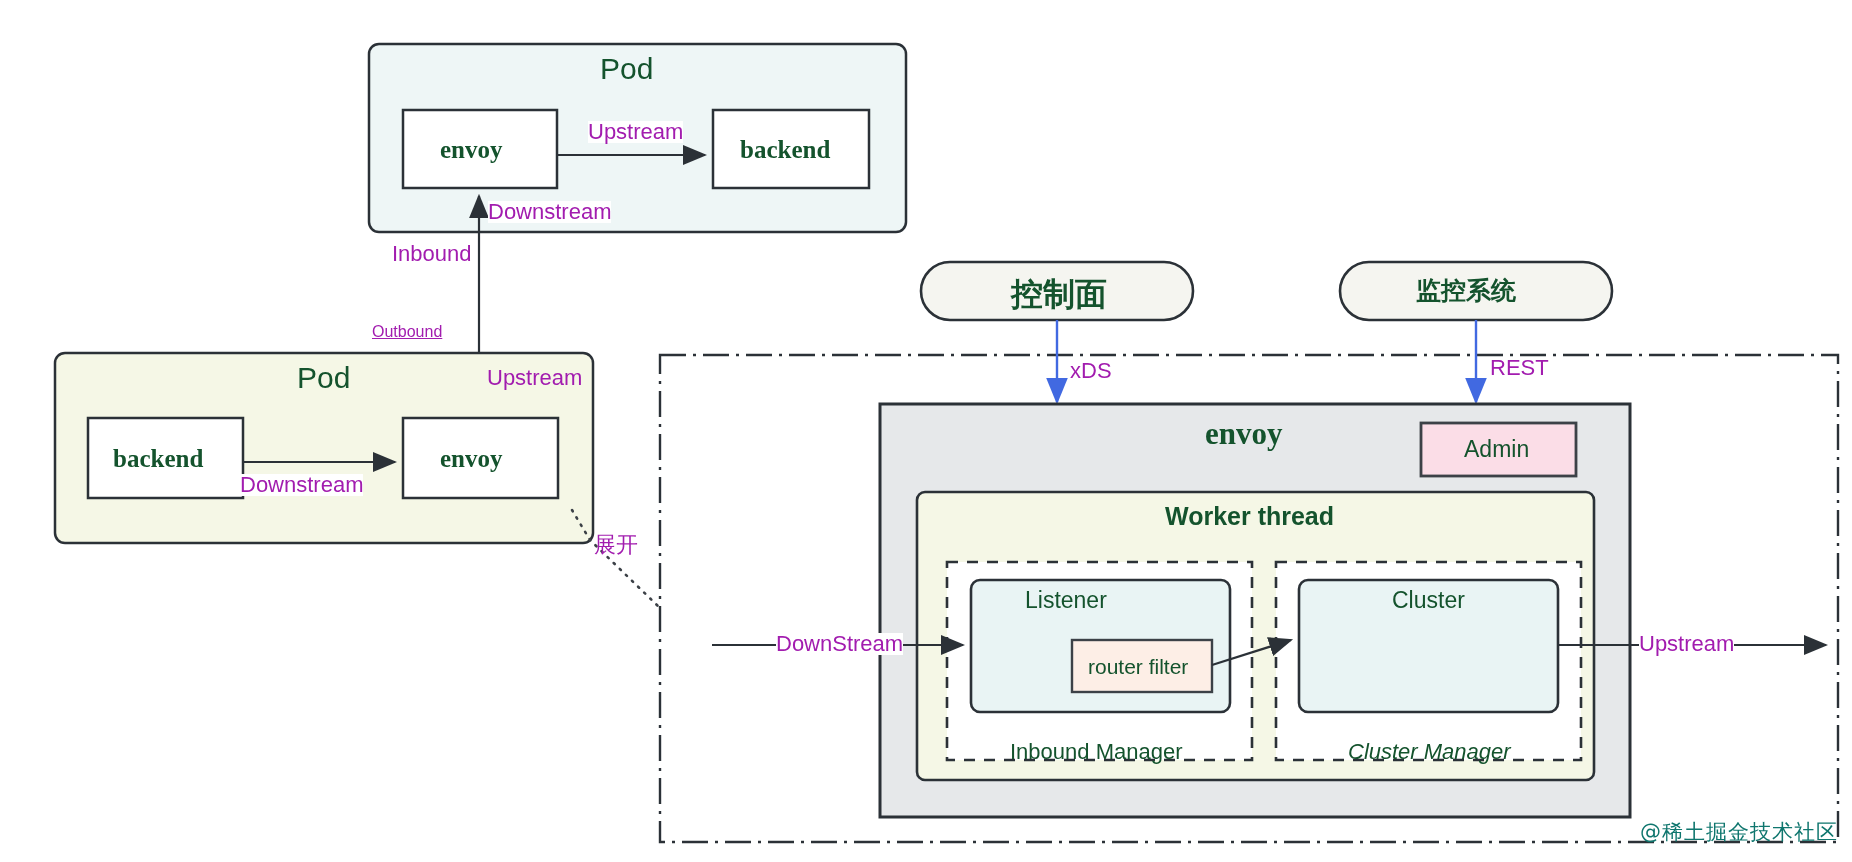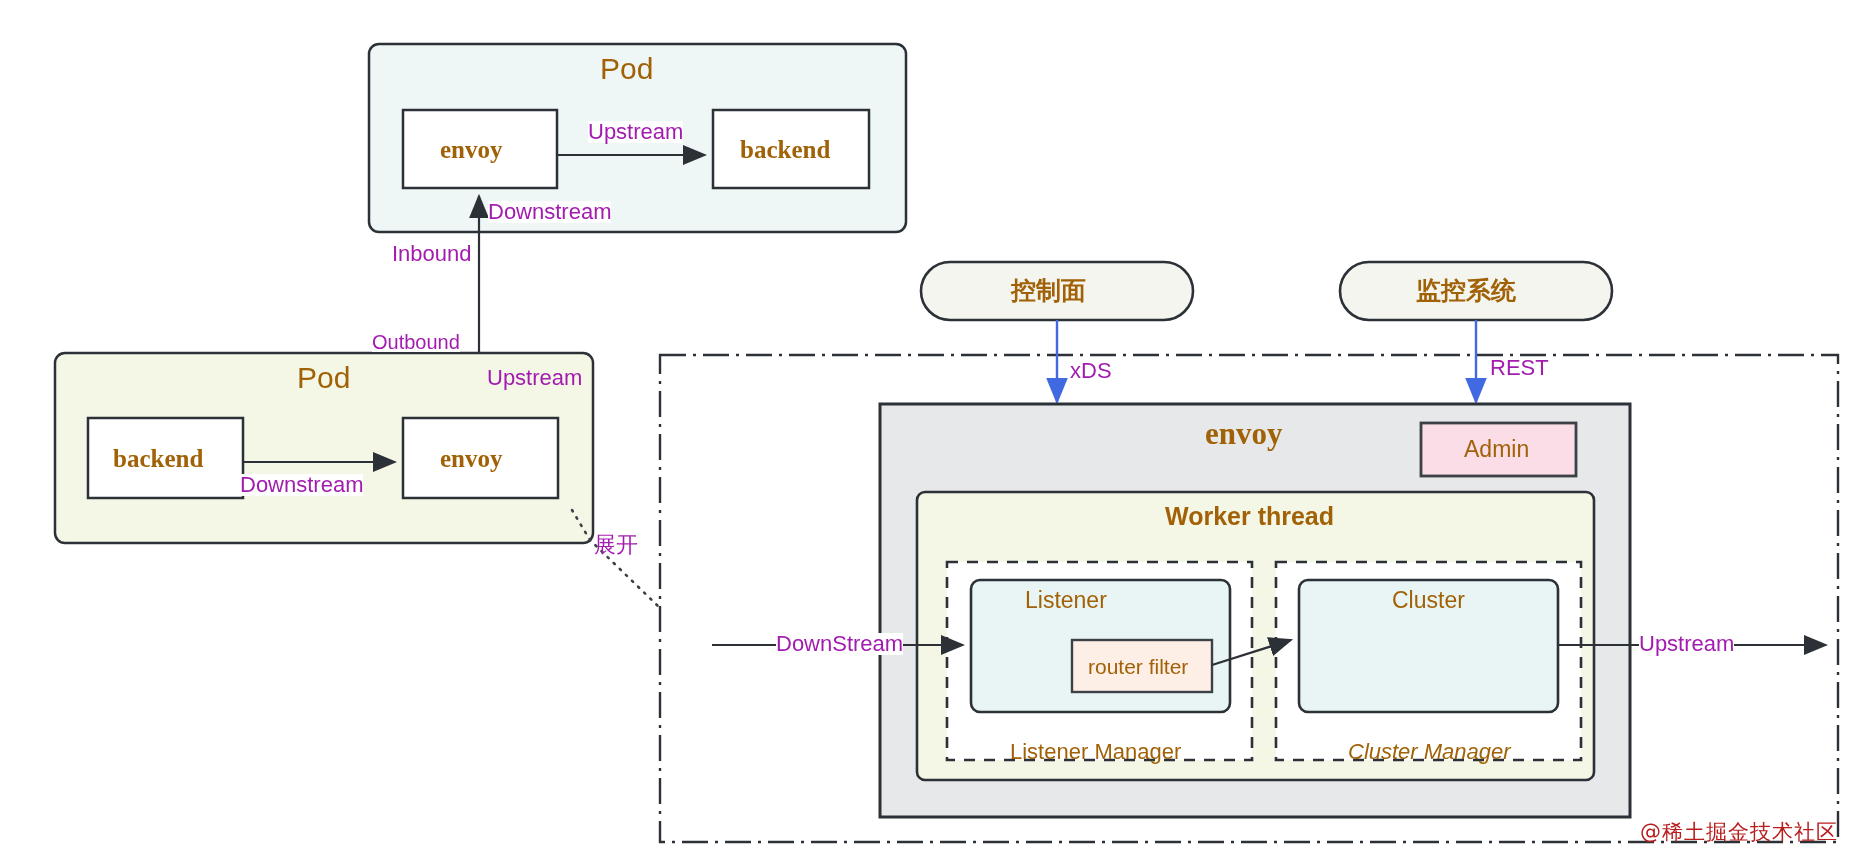--- a/index.html
+++ b/index.html
@@ -29,28 +29,28 @@
     line-height: 1;
   }
   .lbl.nobg { background: transparent; }
   .serif {
     font-family: "Liberation Serif", serif;
     font-weight: bold;
   }
   .boxlabel {
     position: absolute;
     white-space: nowrap;
-    color: #a16207;
+    color: #14532d;
     line-height: 1;
   }
   .watermark {
     position: absolute;
     right: 14px;
     bottom: 16px;
-    color: #b91c1c;
+    color: #0f766e;
     font-size: 21px;
     letter-spacing: 1px;
     font-family: "DejaVu Sans", sans-serif;
   }
 </style>
 </head>
 <body>
 
 <svg id="canvas" viewBox="0 0 1852 862" xmlns="http://www.w3.org/2000/svg">
   <defs>
@@ -118,53 +118,53 @@
 <div class="boxlabel serif" style="left:440px; top:137px; font-size:25px;">envoy</div>
 
 <div class="boxlabel serif" style="left:740px; top:137px; font-size:25px;">backend</div>
 
 <div class="lbl" style="left:588px; top:121px; font-size:22px;">Upstream</div>
 
 <div class="lbl" style="left:488px; top:201px; font-size:22px;">Downstream</div>
 
 <div class="lbl" style="left:376px; top:243px; font-size:22px;margin-left:16px;">Inbound</div>
 
-<div class="lbl" style="left:372px; top:332px; font-size:20px;">Outbound</div>
+<div class="lbl" style="left:372px; top:324px; font-size:16px;text-decoration:underline;">Outbound</div>
 
 <div class="boxlabel" style="left:297px; top:363px; font-size:30px;">Pod</div>
 
 <div class="boxlabel serif" style="left:113px; top:446px; font-size:25px;">backend</div>
 
 <div class="boxlabel serif" style="left:440px; top:446px; font-size:25px;">envoy</div>
 
 <div class="lbl" style="left:240px; top:474px; font-size:22px;">Downstream</div>
 
 <div class="lbl nobg" style="left:487px; top:367px; font-size:22px;">Upstream</div>
 
 <div class="lbl nobg" style="left:594px; top:534px; font-size:22px; font-family:'DejaVu Sans',sans-serif;">展开</div>
 
-<div class="boxlabel" style="left:1011px; top:278px; font-size:25px; font-weight:bold; font-family:'DejaVu Sans',sans-serif;text-align:center;">控制面</div>
+<div class="boxlabel" style="left:1011px; top:278px; font-size:32px; font-weight:bold; font-family:'DejaVu Sans',sans-serif;text-align:center;">控制面</div>
 
 <div class="boxlabel" style="left:1416px; top:278px; font-size:25px; font-weight:bold; font-family:Liberation Serif, serif;">监控系统</div>
 
 <div class="lbl nobg" style="left:1070px; top:360px; font-size:22px;">xDS</div>
 
 <div class="lbl nobg" style="left:1490px; top:357px; font-size:22px;">REST</div>
 
 <div class="boxlabel serif" style="left:1205px; top:418px; font-size:31px;">envoy</div>
 
 <div class="boxlabel" style="left:1464px; top:438px; font-size:23px;">Admin</div>
 
 <div class="boxlabel" style="left:1165px; top:504px; font-size:25px; font-weight:bold;">Worker thread</div>
 
 <div class="boxlabel" style="left:1025px; top:589px; font-size:23px;">Listener</div>
 
 <div class="boxlabel" style="left:1088px; top:656px; font-size:21px;">router filter</div>
 
-<div class="boxlabel" style="left:1010px; top:741px; font-size:22px;">Listener Manager</div>
+<div class="boxlabel" style="left:1010px; top:741px; font-size:22px;">Inbound Manager</div>
 
 <div class="boxlabel" style="left:1392px; top:589px; font-size:23px;">Cluster</div>
 
 <div class="boxlabel" style="left:1348px; top:741px; font-size:22px;font-style:italic;">Cluster Manager</div>
 
 <div class="lbl" style="left:776px; top:633px; font-size:22px;">DownStream</div>
 
 <div class="lbl" style="left:1639px; top:633px; font-size:22px;">Upstream</div>
 
 <div class="watermark">@稀土掘金技术社区</div>

